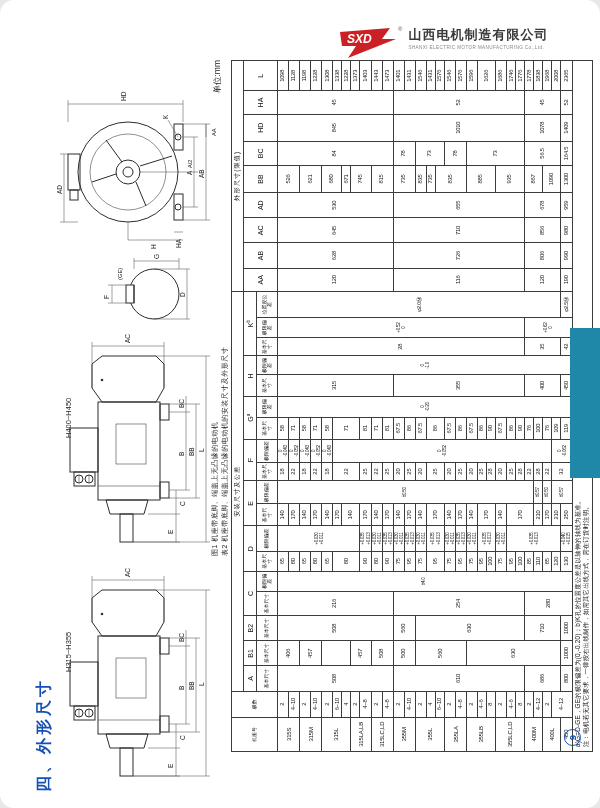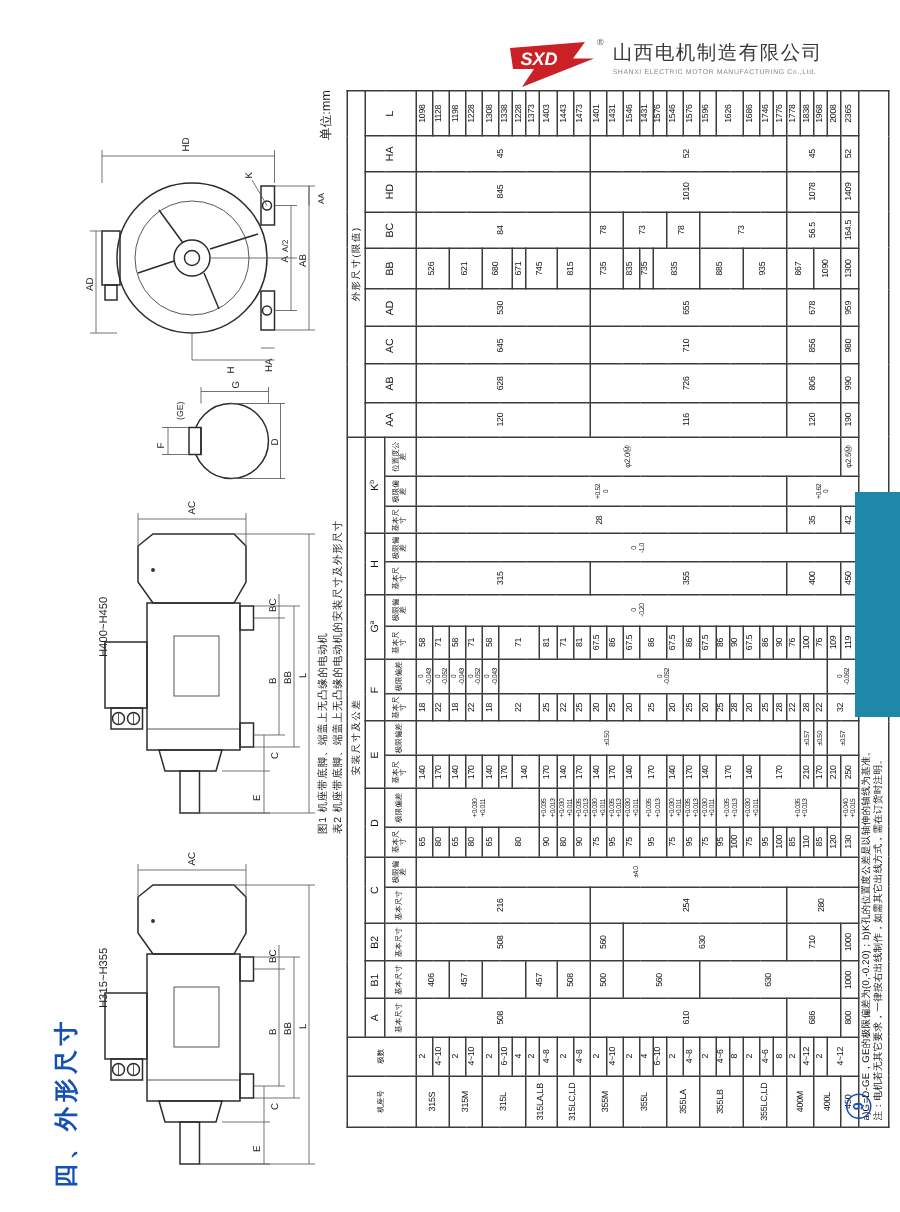--- a/index.html
+++ b/index.html
@@ -1,22 +1,22 @@
 <!DOCTYPE html>
 <html><head>
 <meta charset="utf-8">
 <style>
   html,body{margin:0;padding:0;background:#e8e8e8;font-family:"Liberation Sans","DejaVu Sans",sans-serif;}
-  #page{position:relative;width:600px;height:808px;background:#ffffff;overflow:hidden;margin:0 auto;}
+  #page{position:relative;width:600px;height:808px;background:#ffffff;overflow:hidden;margin:0 auto;border-radius:14px;}
 
   
   .logo-row{position:absolute;left:338px;top:26px;display:flex;align-items:flex-start;z-index:5;}
   .logo-mark{width:60px;height:34px;}
   .logo-text{margin-left:6px;}
-  .logo-cn{font-size:13px;font-weight:normal;color:#3a3a3a;letter-spacing:1px;white-space:nowrap;}
+  .logo-cn{font-size:13px;font-weight:bold;color:#3a3a3a;letter-spacing:1px;white-space:nowrap;}
   .logo-en{font-size:4.6px;color:#888;letter-spacing:.4px;white-space:nowrap;margin-top:1px;}
   .reg{font-size:6px;color:#555;vertical-align:top;}
   .side-tab{position:absolute;right:0;top:328px;width:30px;height:150px;z-index:6;}
 
   
   .sheet{position:absolute;left:0;top:0;width:808px;height:600px;
          transform-origin:0 0;transform:rotate(-90deg) translateX(-808px);}
   .sec-title{position:absolute;left:16px;top:34px;font-size:16px;font-weight:bold;letter-spacing:3px;}
   .unit{position:absolute;left:660px;top:212px;width:88px;text-align:right;font-size:8.5px;color:#222;}
   .cap{position:absolute;left:252px;font-size:7px;color:#222;letter-spacing:.5px;white-space:nowrap;}

